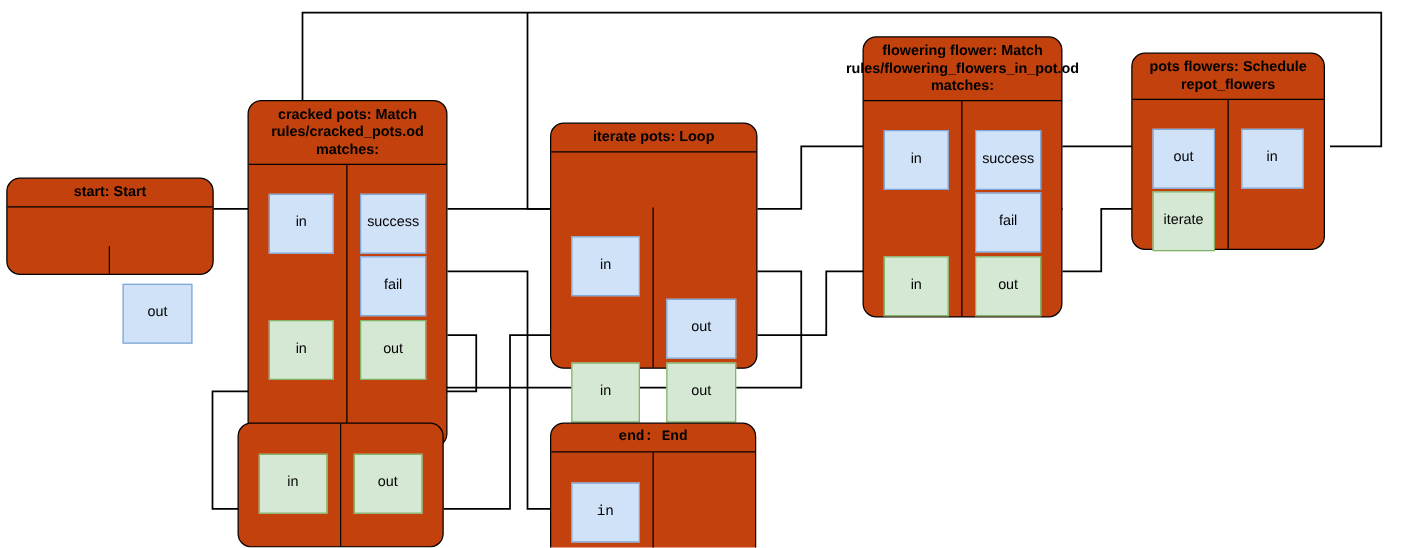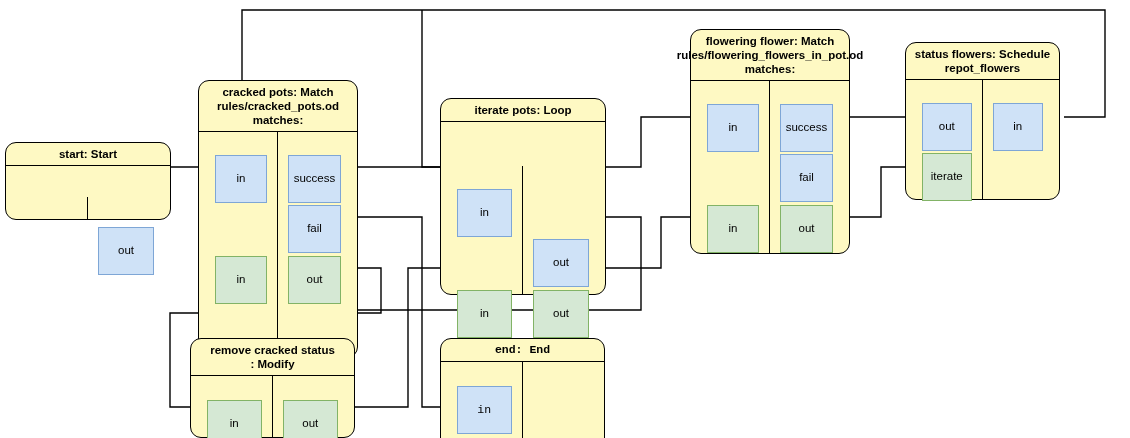--- a/index.html
+++ b/index.html
@@ -23,21 +23,21 @@
   #edge-layer {
     position: absolute;
     left: 0; top: 0;
     width: 1130px;
     height: 438px;
     pointer-events: none;
   }
   .node {
     position: absolute;
     box-sizing: border-box;
-    background: #fef9c3;
+    background: #c2410c;
     border: 1.4px solid #000000;
     border-radius: 11px;
     display: flex;
     flex-direction: column;
     overflow: visible;
   }
   .node-title {
     box-sizing: border-box;
     width: 100%;
     text-align: center;
@@ -214,35 +214,33 @@
             <div class="port green" style="top: 112px; height: 48px; left: 16px; right: 10px;">in</div>
           </div>
           <div class="col right">
             <div class="port blue" style="top: 11px; height: 48px; left: 10px; right: 16px;">success</div>
             <div class="port blue" style="top: 61px; height: 48px; left: 10px; right: 16px;">fail</div>
             <div class="port green" style="top: 112px; height: 48px; left: 10px; right: 16px;">out</div>
           </div>
         </div>
       </div>
       <div class="node" style="left: 905px; top: 42px; width: 155px; height: 158px;">
-        <div class="node-title">status flowers: Schedule
+        <div class="node-title">pots flowers: Schedule
 repot_flowers</div>
         <div class="node-body">
           <div class="col left">
             <div class="port blue" style="top: 11px; height: 48px; left: 16px; right: 10px;">out</div>
             <div class="port green" style="top: 61px; height: 48px; left: 16px; right: 10px;">iterate</div>
           </div>
           <div class="col right">
             <div class="port blue" style="top: 11px; height: 48px; left: 10px; right: 16px;">in</div>
           </div>
         </div>
       </div>
       <div class="node" style="left: 190px; top: 338px; width: 165px; height: 100px;">
-        <div class="node-title">remove cracked status
-: Modify</div>
         <div class="node-body">
           <div class="col left">
             <div class="port green" style="top: 12px; height: 48px; left: 16px; right: 10px;">in</div>
           </div>
           <div class="col right">
             <div class="port green" style="top: 12px; height: 48px; left: 10px; right: 16px;">out</div>
           </div>
         </div>
       </div>
       <div class="node" style="left: 440px; top: 338px; width: 165px; height: 124px; font-family: Liberation Mono, monospace;">

